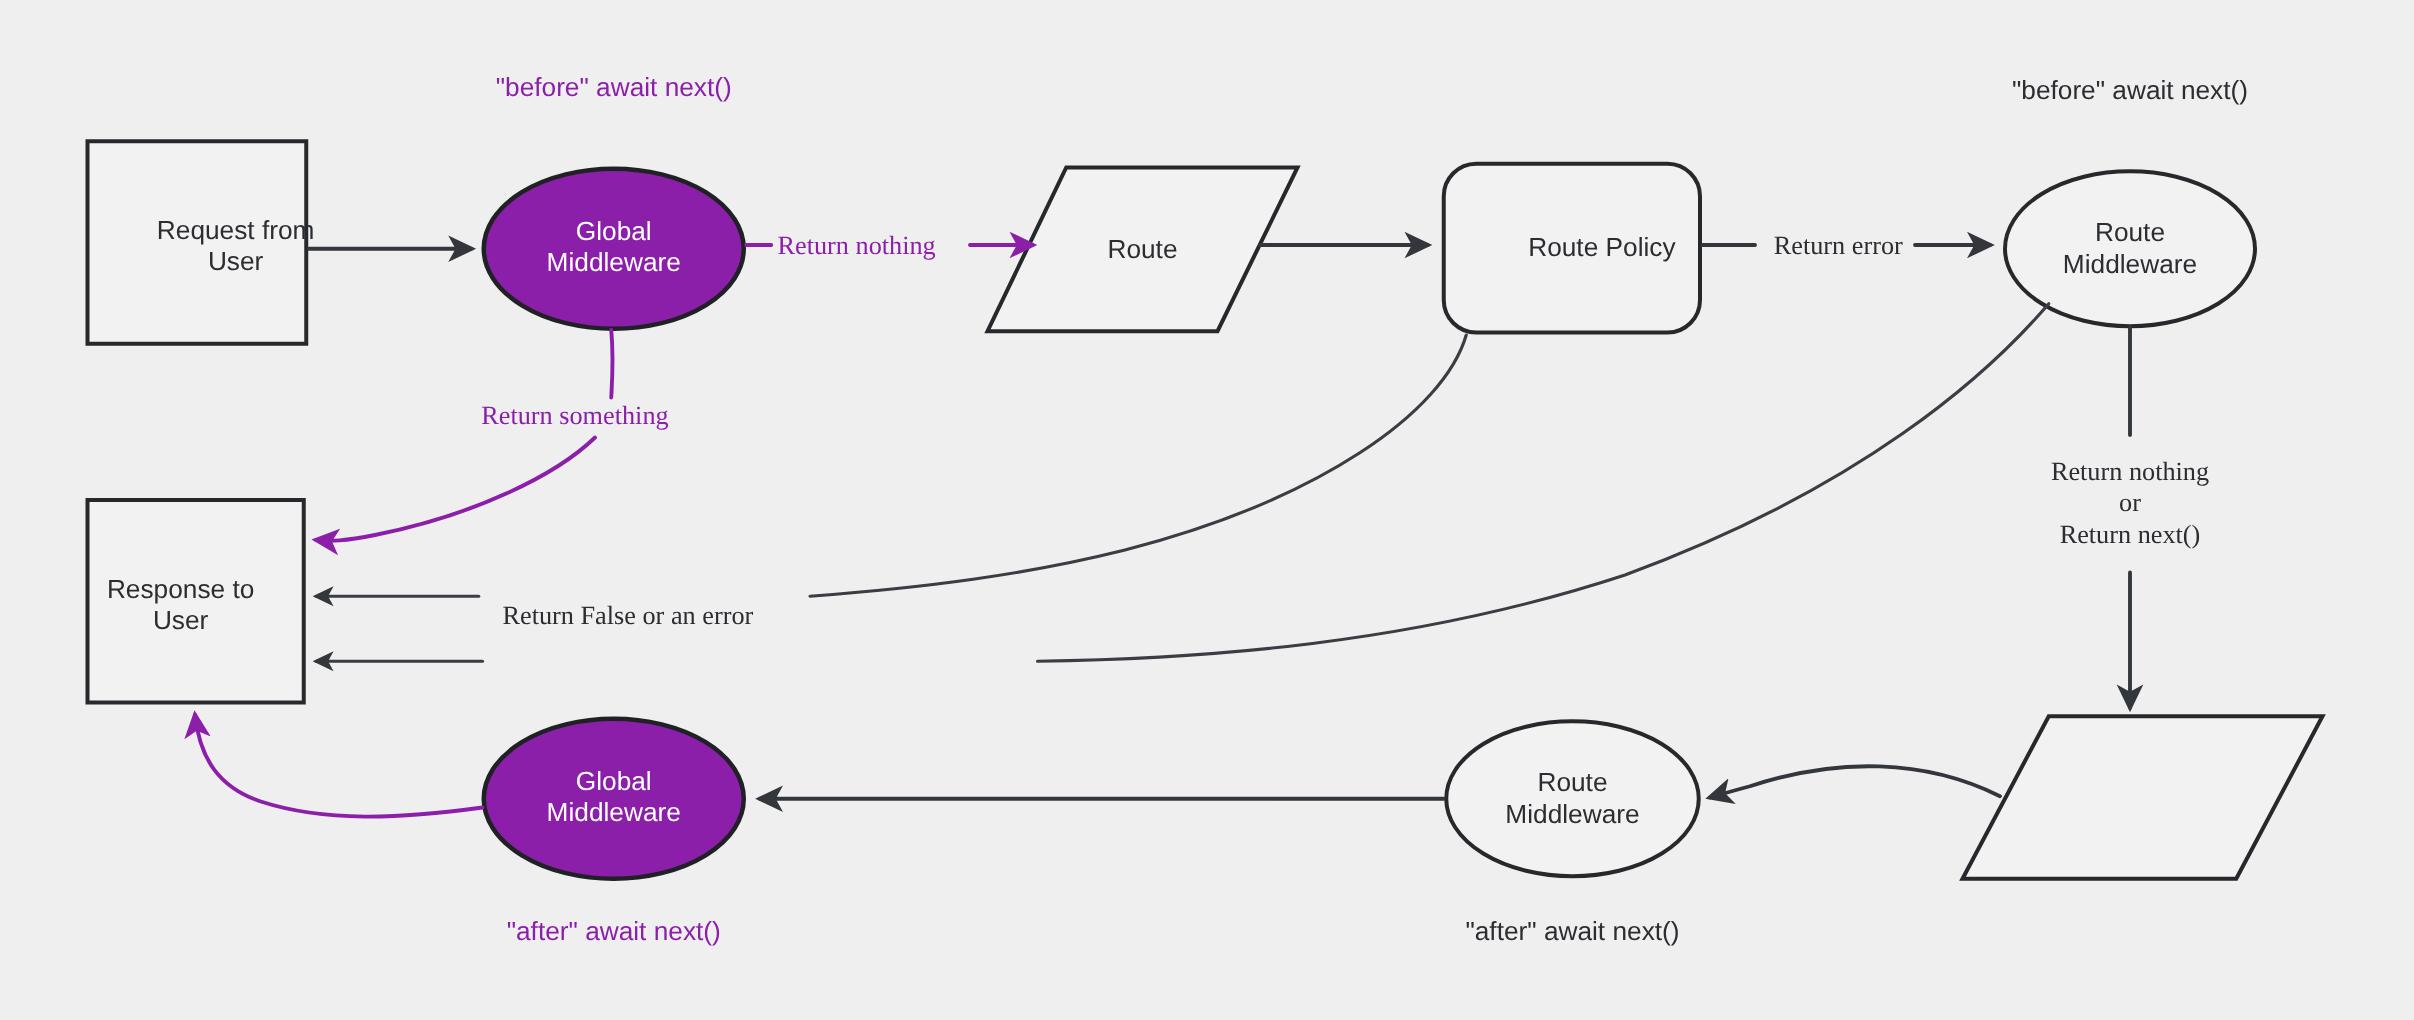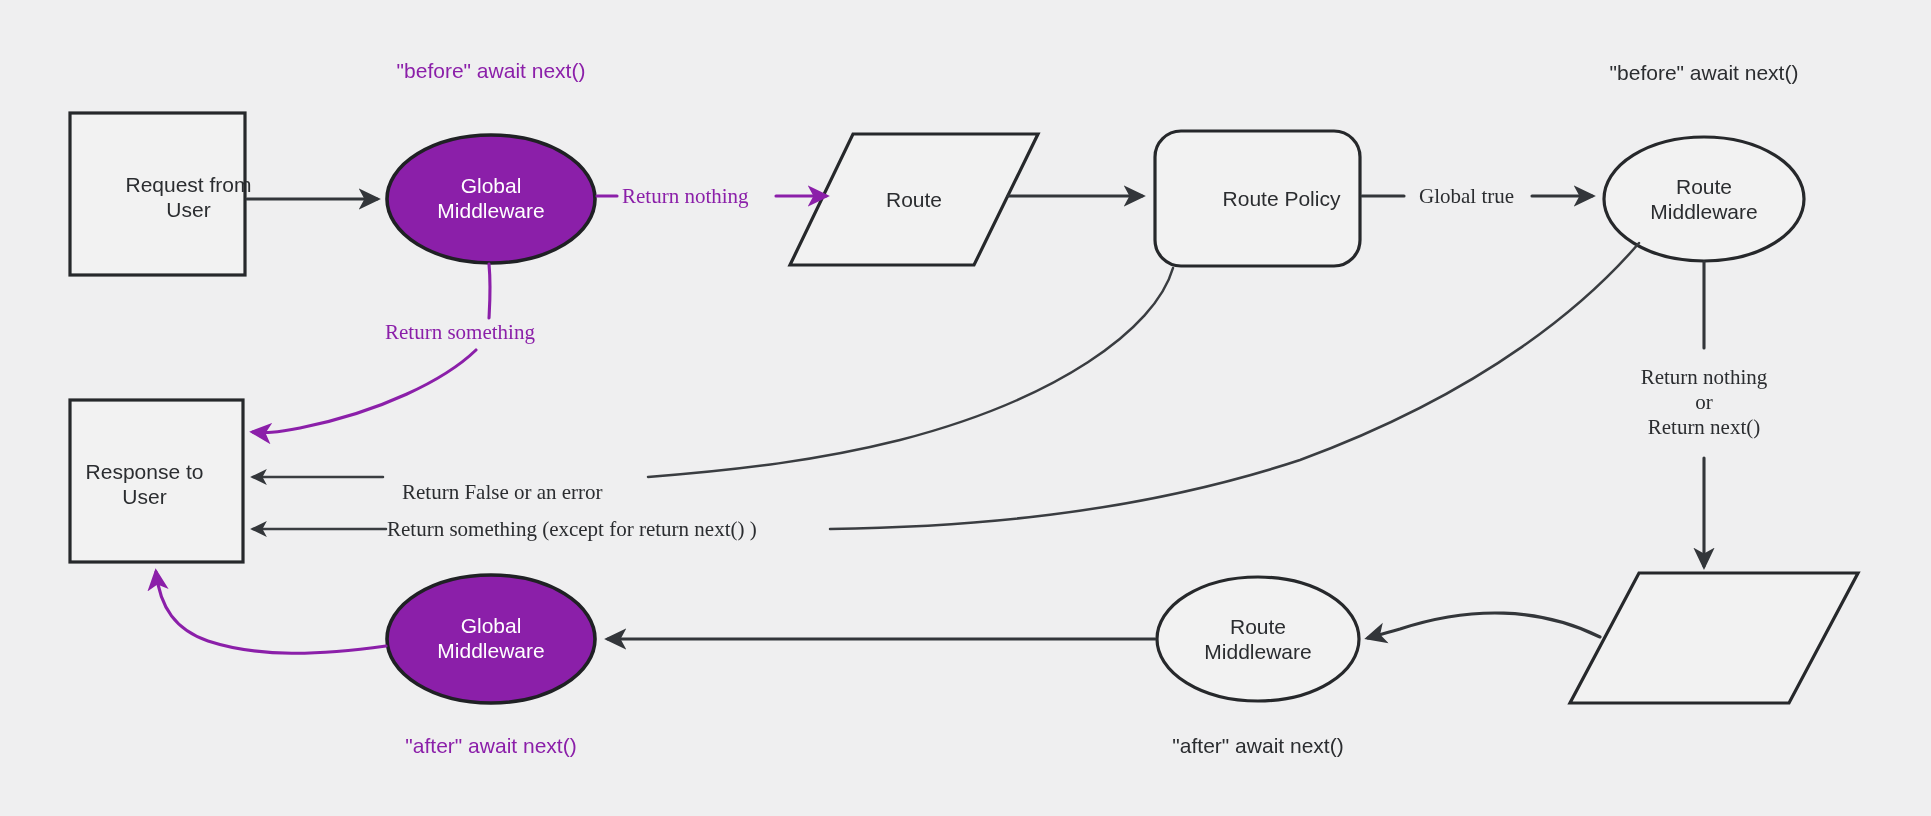--- a/index.html
+++ b/index.html
@@ -189,23 +189,22 @@
   <div class="annotation" style="left:1554px; top:60px; width:300px;">"before" await next()</div>
 
   <div class="annotation purple" style="left:341px; top:733px; width:300px;">"after" await next()</div>
 
   <div class="annotation" style="left:1108px; top:733px; width:300px;">"after" await next()</div>
 
   <div class="edge-label purple" style="left:622px; top:184px;">Return nothing</div>
 
   <div class="edge-label purple" style="left:385px; top:320px;">Return something</div>
 
-  <div class="edge-label" style="left:1419px; top:184px;">Global true</div>
+  <div class="edge-label" style="left:1419px; top:184px;">Return error</div>
 
   <div class="edge-label" style="left:402px; top:465px;margin-top:15px;">Return False or an error</div>
 
-  <div class="edge-label" style="left:387px; top:517px;">Return something (except for return next() )</div>
 
   <div class="edge-label center" style="left:1579px; top:365px; width:250px;">Return nothing
 or
 Return next()</div>
 
 </div>
 
 </body></html>

